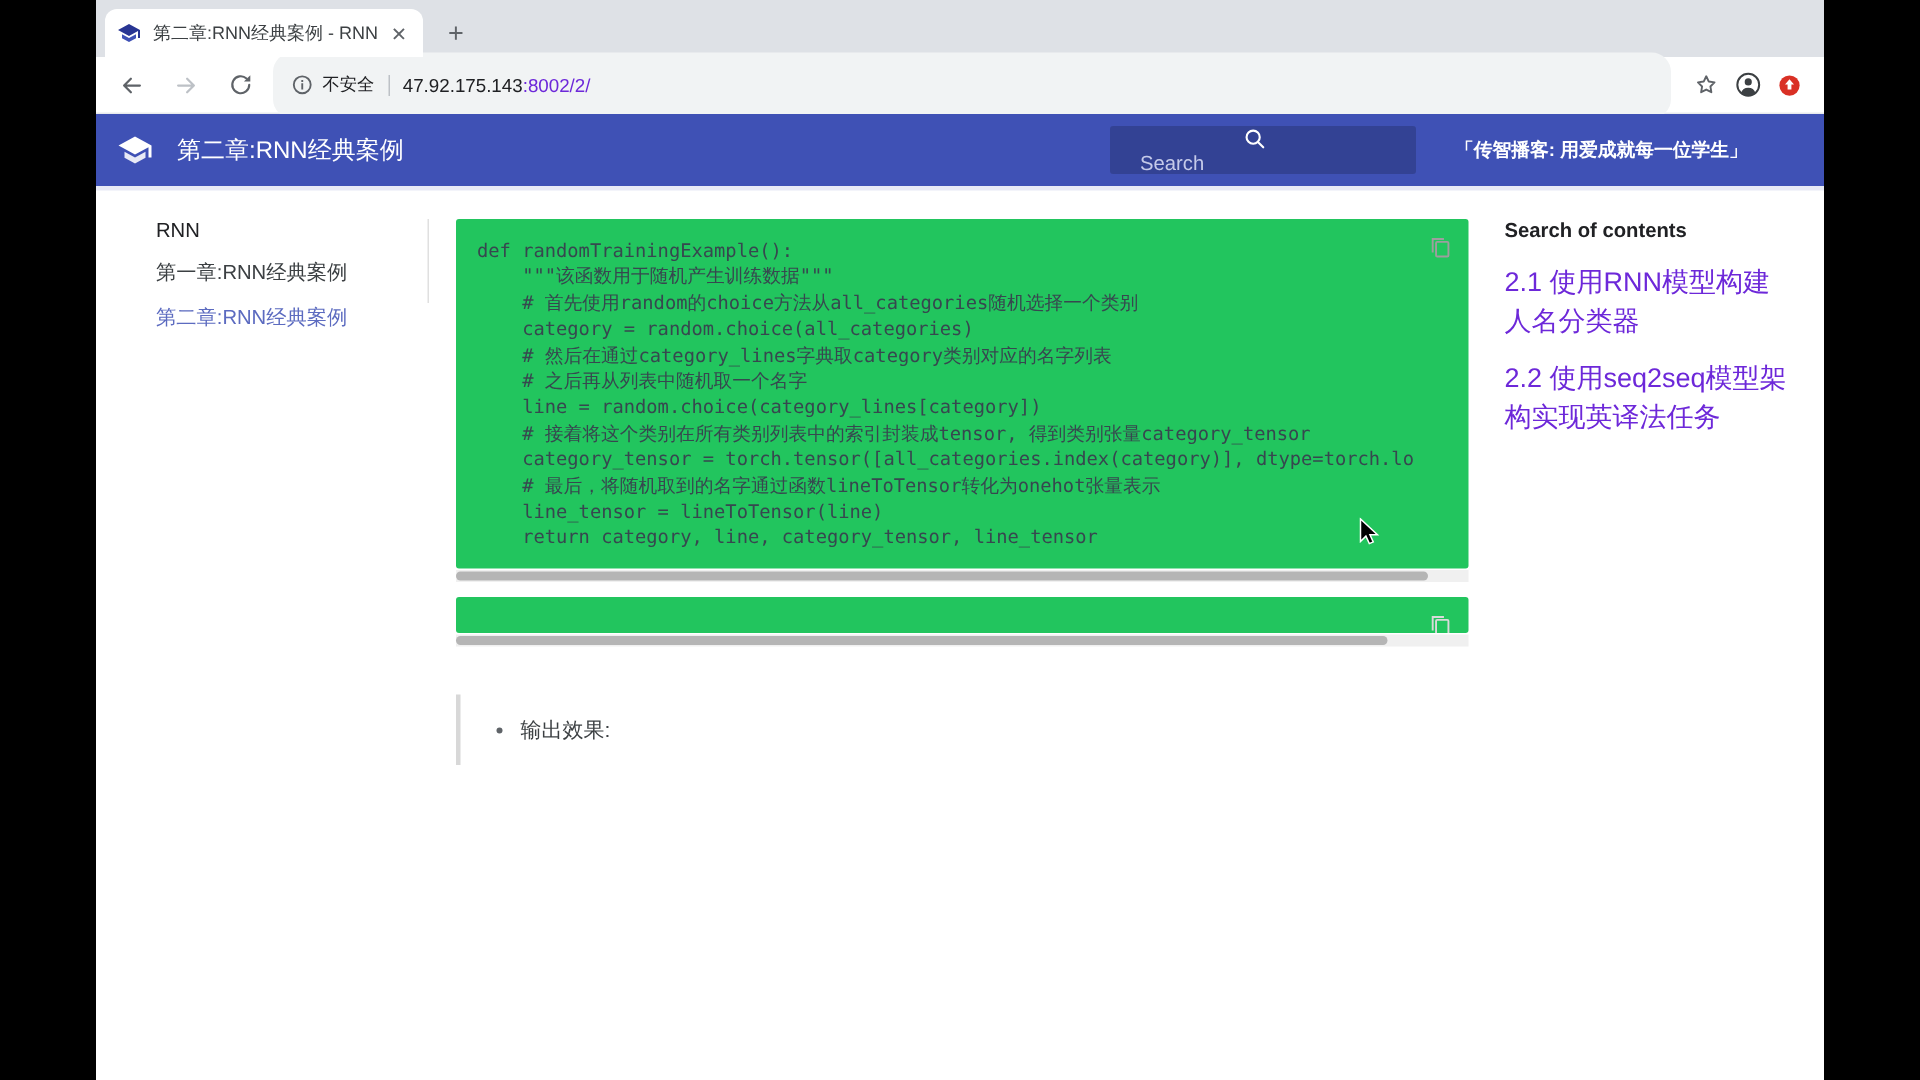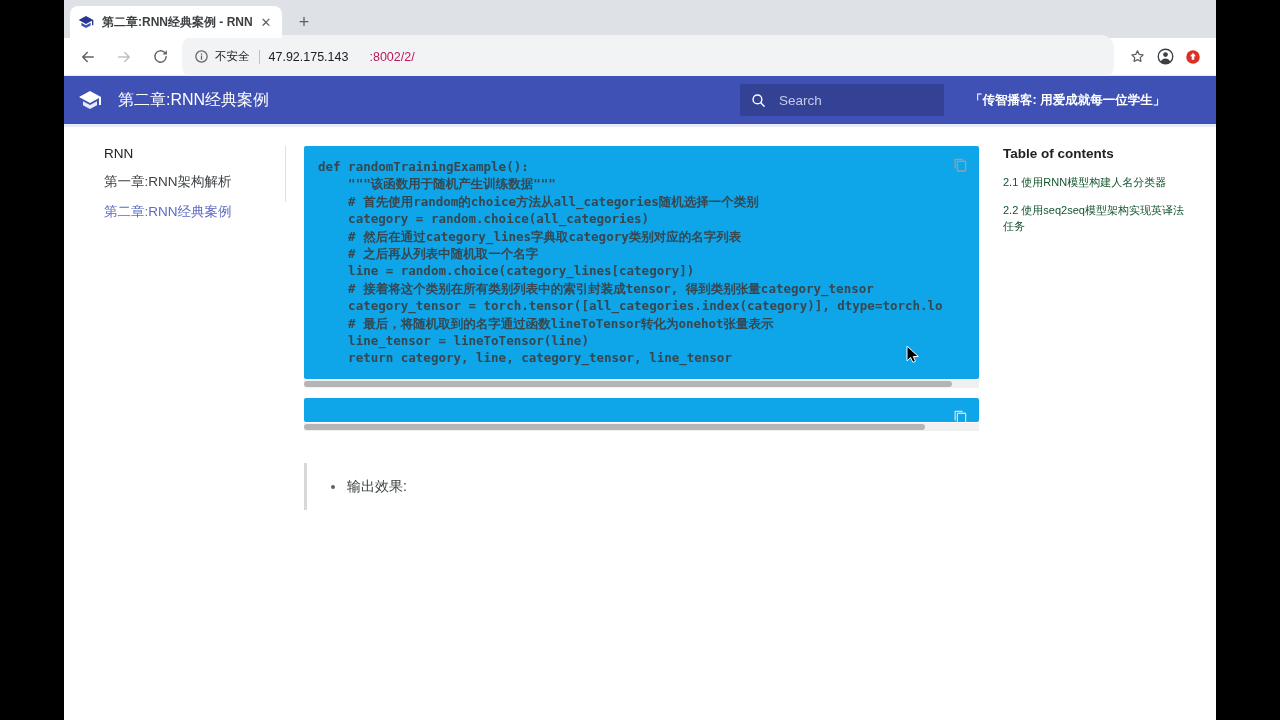--- a/index.html
+++ b/index.html
@@ -24,21 +24,21 @@
   }
   .tab {
     height: 32px; width: 212px;
     background: #fff; border-radius: 8px 8px 0 0;
     display: flex; align-items: center; padding: 0 8px;
     position: relative;
   }
   .tab-favicon { width: 16px; height: 16px; flex: 0 0 16px; margin-right: 8px; }
   .tab-title {
     font-size: 12px; color: #3c4043; white-space: nowrap;
-    overflow: hidden; text-overflow: ellipsis; flex: 1; font-weight: bold;
+    overflow: hidden; text-overflow: ellipsis; flex: 1;
   }
   .tab-close {
     width: 16px; height: 16px; flex: 0 0 16px;
     display: flex; align-items: center; justify-content: center;
     color: #5f6368; font-size: 13px; line-height: 1;
   }
   .tab-new {
     width: 28px; height: 28px; margin-left: 8px; margin-bottom: 2px;
     display: flex; align-items: center; justify-content: center;
     color: #5f6368; font-size: 18px; line-height: 1;
@@ -60,40 +60,40 @@
     flex: 1; height: 44px; background: #f1f3f4; border-radius: 13px;
     display: flex; align-items: center; padding: 0 12px; margin-right: 8px;
   }
   .info-icon { width: 15px; height: 15px; flex: 0 0 15px; margin-right: 6px; color: #5f6368; }
   .not-secure { font-size: 11.5px; color: #202124; white-space: nowrap; }
   .omni-sep {
     width: 1px; height: 14px; background: #bdc1c6;
     margin: 0 9px; flex: 0 0 1px;
   }
   .url { font-size: 12.5px; color: #202124; white-space: nowrap; }
-  .url .dim { color: #be185d; padding-left: 21px; }
+  .url .dim { color: #6d28d9; }
   .tb-icon {
     width: 26px; height: 26px; margin-left: 2px;
     display: flex; align-items: center; justify-content: center;
     color: #5f6368;
   }
 
   
   .site-header {
     height: 48px; background: #3f51b5;
     display: flex; align-items: center; padding: 0 14px;
     position: relative;
   }
   .logo-icon { width: 24px; height: 24px; flex: 0 0 24px; margin-right: 16px; }
   .site-title { font-size: 16px; color: #fff; white-space: nowrap; }
   .search-box {
     position: absolute; left: 676px; top: 8px;
     width: 204px; height: 32px;
     background: rgba(0,0,0,0.18); border-radius: 2px;
-    display: flex; align-items: center; padding: 0 10px;
+    display: flex; align-items: center; padding: 0 20px; flex-direction: column;
   }
   .search-icon { width: 17px; height: 17px; flex: 0 0 17px; margin-right: 12px; color: #fff; }
   .search-input {
     background: transparent; border: none; outline: none;
     color: #fff; font-size: 13.5px; width: 100%;
     font-family: "Liberation Sans", sans-serif;
   }
   .search-input::placeholder { color: #c5cae9; }
   .header-tagline {
     position: absolute; left: 906px; top: 0; height: 48px;
@@ -132,24 +132,23 @@
     padding-left: 24px;
   }
   .bullet-dot {
     width: 4px; height: 4px; border-radius: 50%;
     background: #5f6368; margin-top: 8px; margin-right: 12px; flex: 0 0 4px;
   }
   .bullet-text { font-size: 14px; color: #3c4043; line-height: 1.4; }
 
   .code-wrap { position: relative; margin-top: 10px; }
   .code-block {
-    background: #0ea5e9; border-radius: 2px;
+    background: #22c55e; border-radius: 2px;
     padding: 12px 14px; overflow: hidden;
     position: relative;
-    font-weight: bold;
   }
   .code-block pre {
     font-family: "DejaVu Sans Mono", "Liberation Mono", monospace;
     font-size: 12.5px; line-height: 17.4px; color: #37474f;
     white-space: pre; margin: 0;
   }
   .copy-icon {
     position: absolute; right: 10px; top: 10px;
     width: 18px; height: 18px; color: #9e9e9e;
   }
@@ -161,21 +160,21 @@
   .code-scrollbar .thumb {
     position: absolute; left: 0; top: 1px; height: 6px;
     background: #b5b5b5; border-radius: 3px;
   }
 
   .toc {
     flex: 1; padding: 22px 24px 0 24px;
   }
   .toc-heading { font-size: 13.5px; font-weight: bold; color: #202124; margin-bottom: 14px; }
   .toc-item {
-    font-size: 11px; color: #14532d; line-height: 1.45; margin-bottom: 12px;
+    font-size: 18px; color: #6d28d9; line-height: 1.45; margin-bottom: 12px;
   }
 
   
   .cursor { position: absolute; left: 906px; top: 345px; width: 16px; height: 20px; }
 </style>
 </head>
 <body>
 
 <div id="screen">
 
@@ -265,21 +264,21 @@
       </div>
 
       <div class="header-tagline">「传智播客: 用爱成就每一位学生」</div>
       <div class="header-underline"></div>
     </div>
 
     <div class="page">
 
       <div class="sidebar">
         <div class="side-heading">RNN</div>
-        <a class="side-link">第一章:RNN架构解析</a>
+        <a class="side-link">第一章:RNN经典案例</a>
         <a class="side-link active">第二章:RNN经典案例</a>
         <div class="side-divider"></div>
       </div>
 
       <div class="content">
 
         <div class="code-wrap">
           <div class="code-block">
             <pre>def randomTrainingExample():
     """该函数用于随机产生训练数据"""
@@ -320,21 +319,21 @@
         </div>
 
         <div class="bullet-row" style="margin-top:32px">
           <span class="bullet-dot"></span>
           <span class="bullet-text">输出效果:</span>
         </div>
 
       </div>
 
       <div class="toc">
-        <div class="toc-heading">Table of contents</div>
+        <div class="toc-heading">Search of contents</div>
         <div class="toc-item">2.1 使用RNN模型构建人名分类器</div>
         <div class="toc-item">2.2 使用seq2seq模型架构实现英译法任务</div>
       </div>
 
     </div>
   </div>
 
   <div class="cursor">
     <svg viewBox="0 0 16 20" width="16" height="20">
       <path d="M1 1l0 15 3.6-3.6 2.3 5 2.6-1.1-2.2-4.8 5 0z" fill="#000" stroke="#fff" stroke-width="1"></path>

